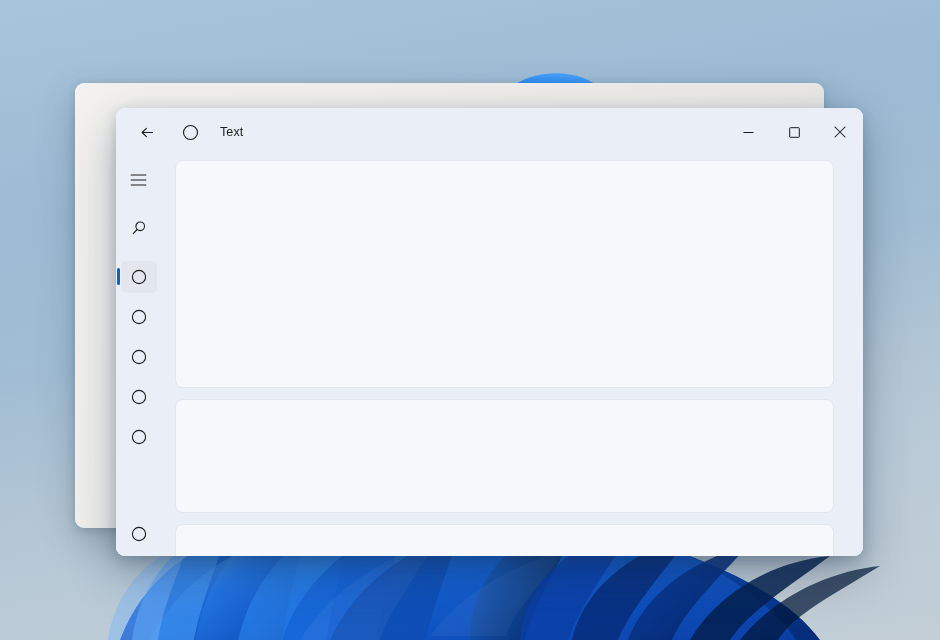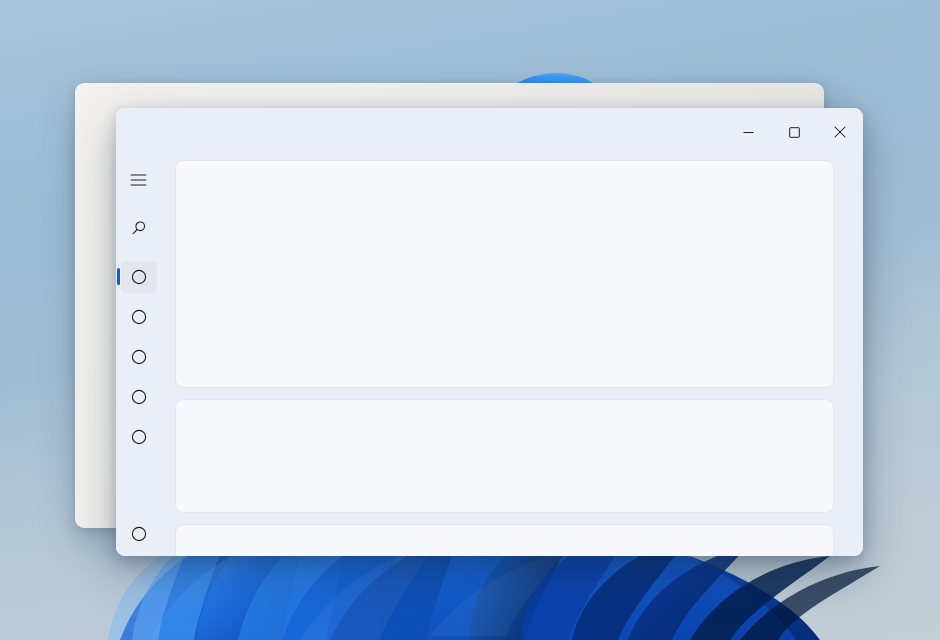--- a/index.html
+++ b/index.html
@@ -240,20 +240,39 @@
       <path d="M300 640 C 330 592, 380 558, 438 540 C 414 578, 390 610, 380 640 Z" fill="#ffffff" opacity="0.05"></path>
       <path d="M430 636 C 460 596, 508 566, 566 550 C 540 586, 514 612, 506 636 Z" fill="#ffffff" opacity="0.045"></path>
     </svg>
   </div>
 
   <div id="bg-window"></div>
 
   <div id="main-window">
 
     <div id="titlebar">
+      <div class="tb-left">
+
+        <button class="tb-btn" aria-label="Back">
+          <span>
+            <svg width="17" height="17" viewBox="0 0 17 17" fill="none" stroke="#1c1c1c" stroke-width="1.1" stroke-linecap="round" stroke-linejoin="round">
+              <path d="M13.5 8.5 H3.3"></path>
+              <path d="M7.4 4.3 L3.2 8.5 L7.4 12.7"></path>
+            </svg>
+          </span>
+        </button>
+
+        <span class="tb-icon-static">
+          <svg width="17" height="17" viewBox="0 0 17 17" fill="none" stroke="#1c1c1c" stroke-width="1.1">
+            <circle cx="8.5" cy="8.5" r="7"></circle>
+          </svg>
+        </span>
+
+        <span id="titlebar-title">Text</span>
+      </div>
 
       <div class="win-controls">
         <button class="win-ctl" aria-label="Minimize">
           <span>
             <svg width="11" height="11" viewBox="0 0 11 11" stroke="#1c1c1c" stroke-width="1" fill="none">
               <path d="M0.5 5.5 H10.5"></path>
             </svg>
           </span>
         </button>
         <button class="win-ctl" aria-label="Maximize">

